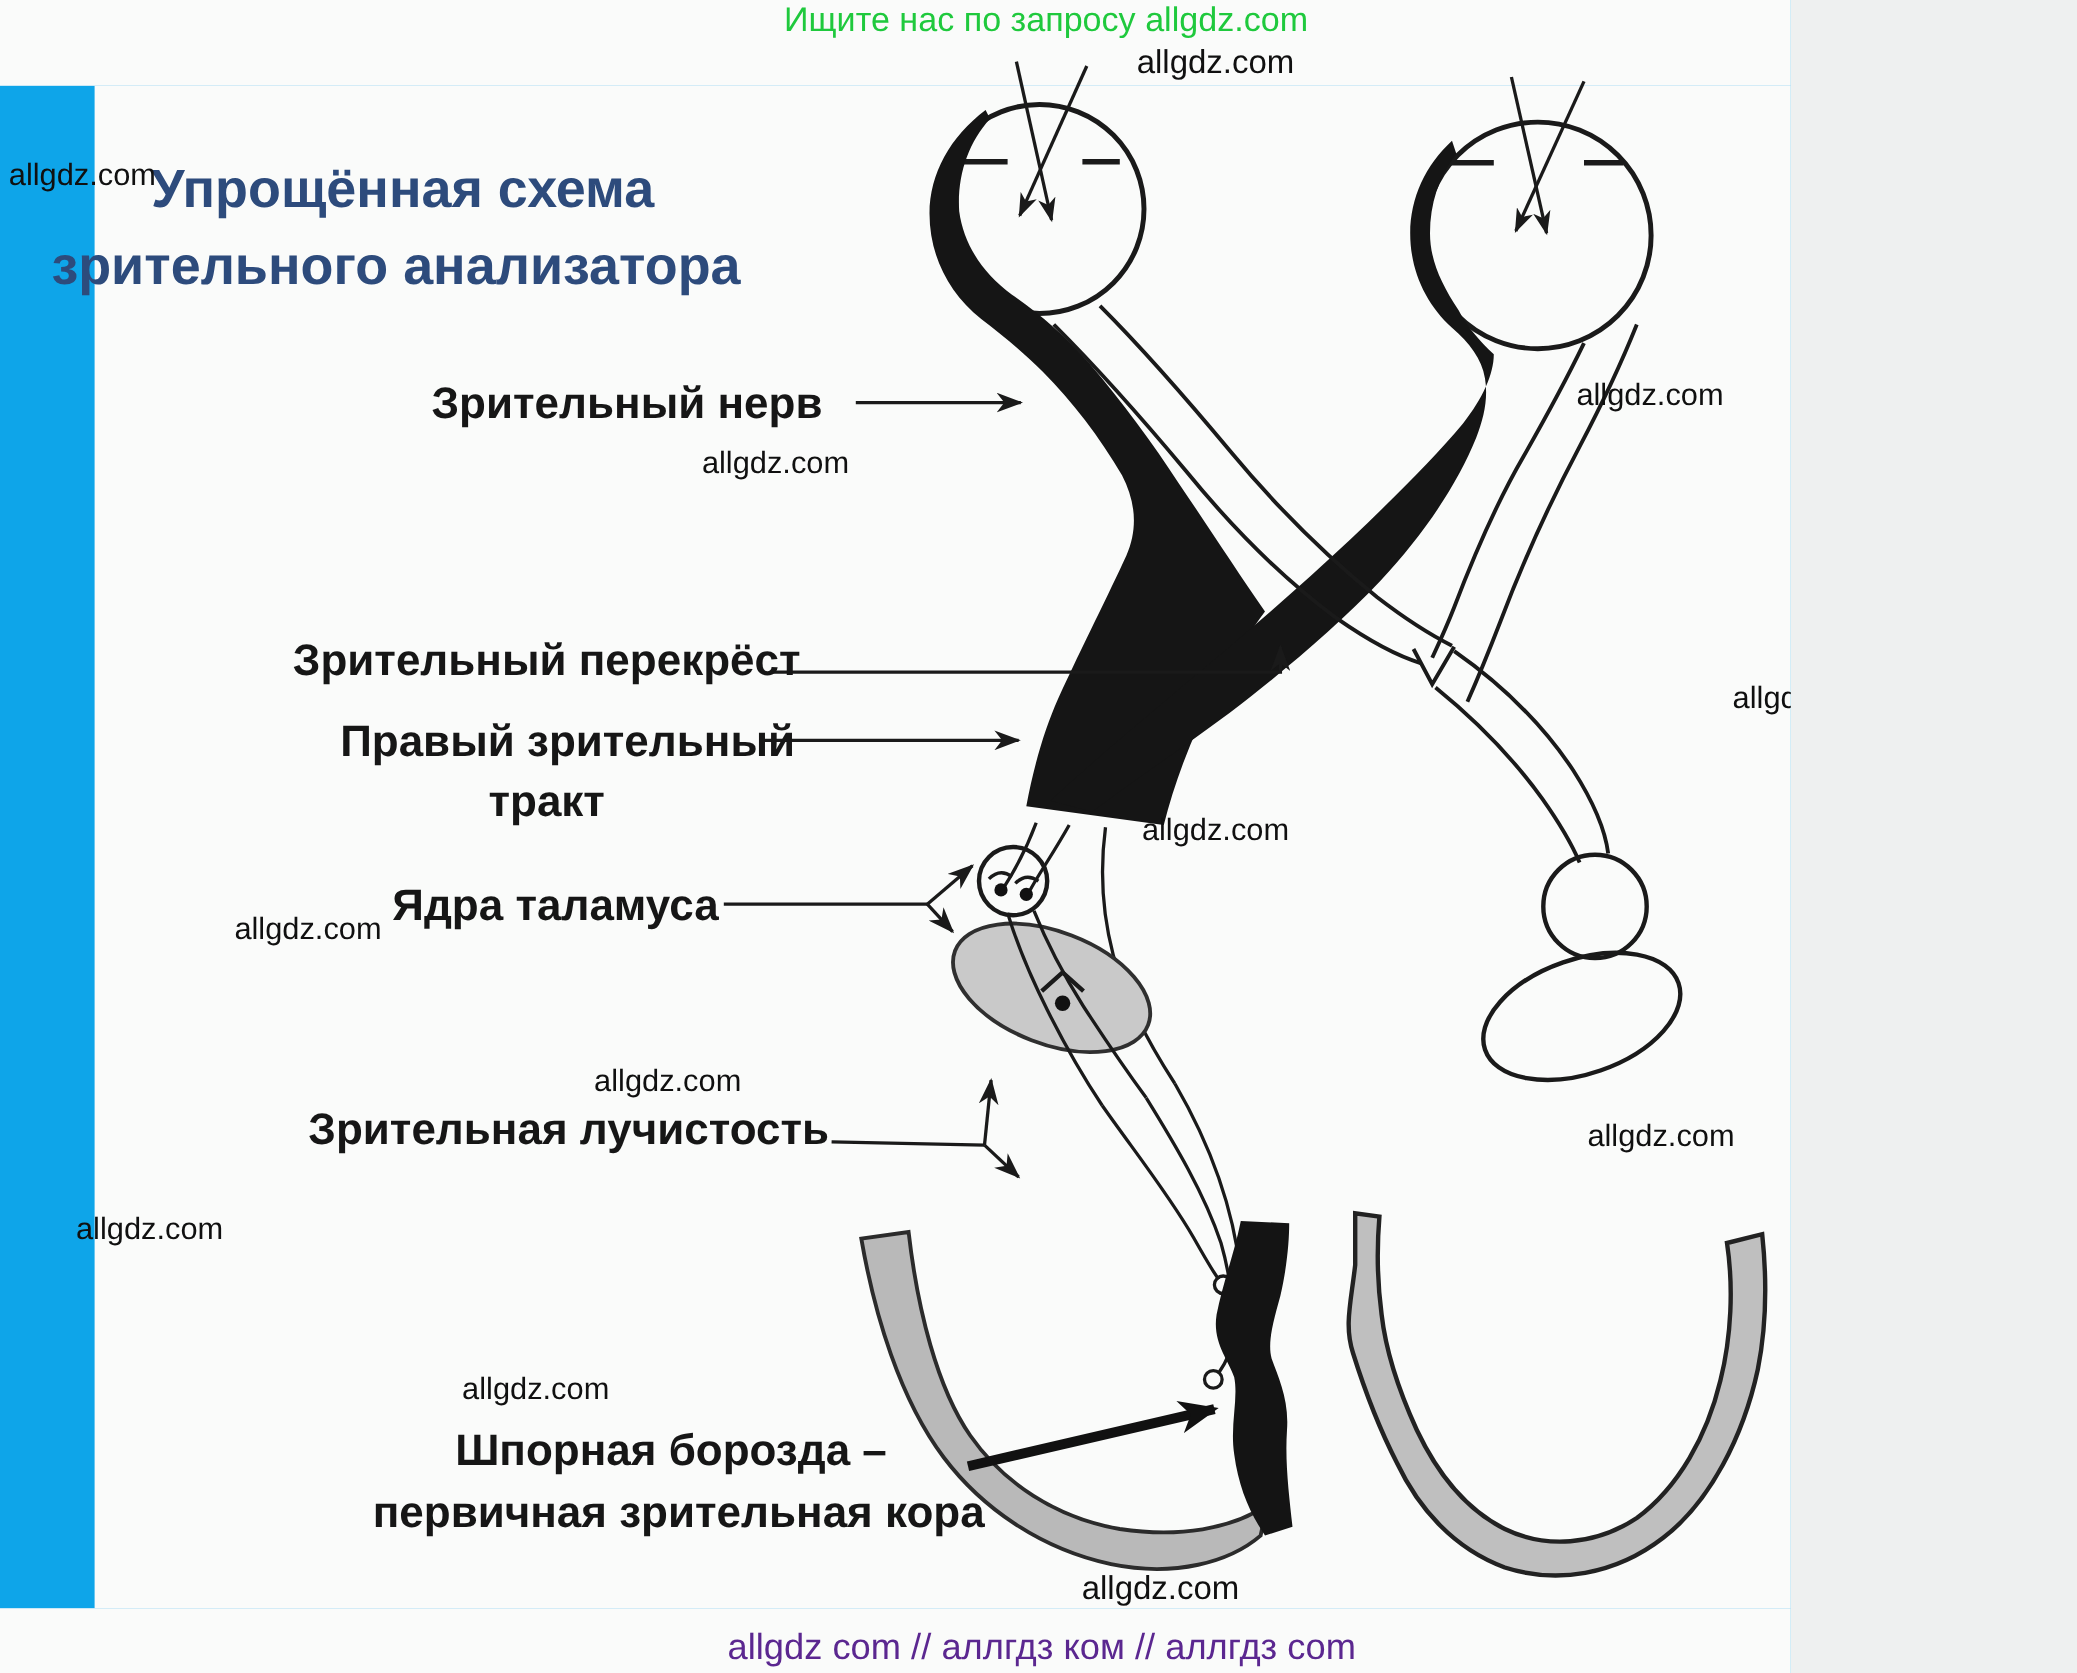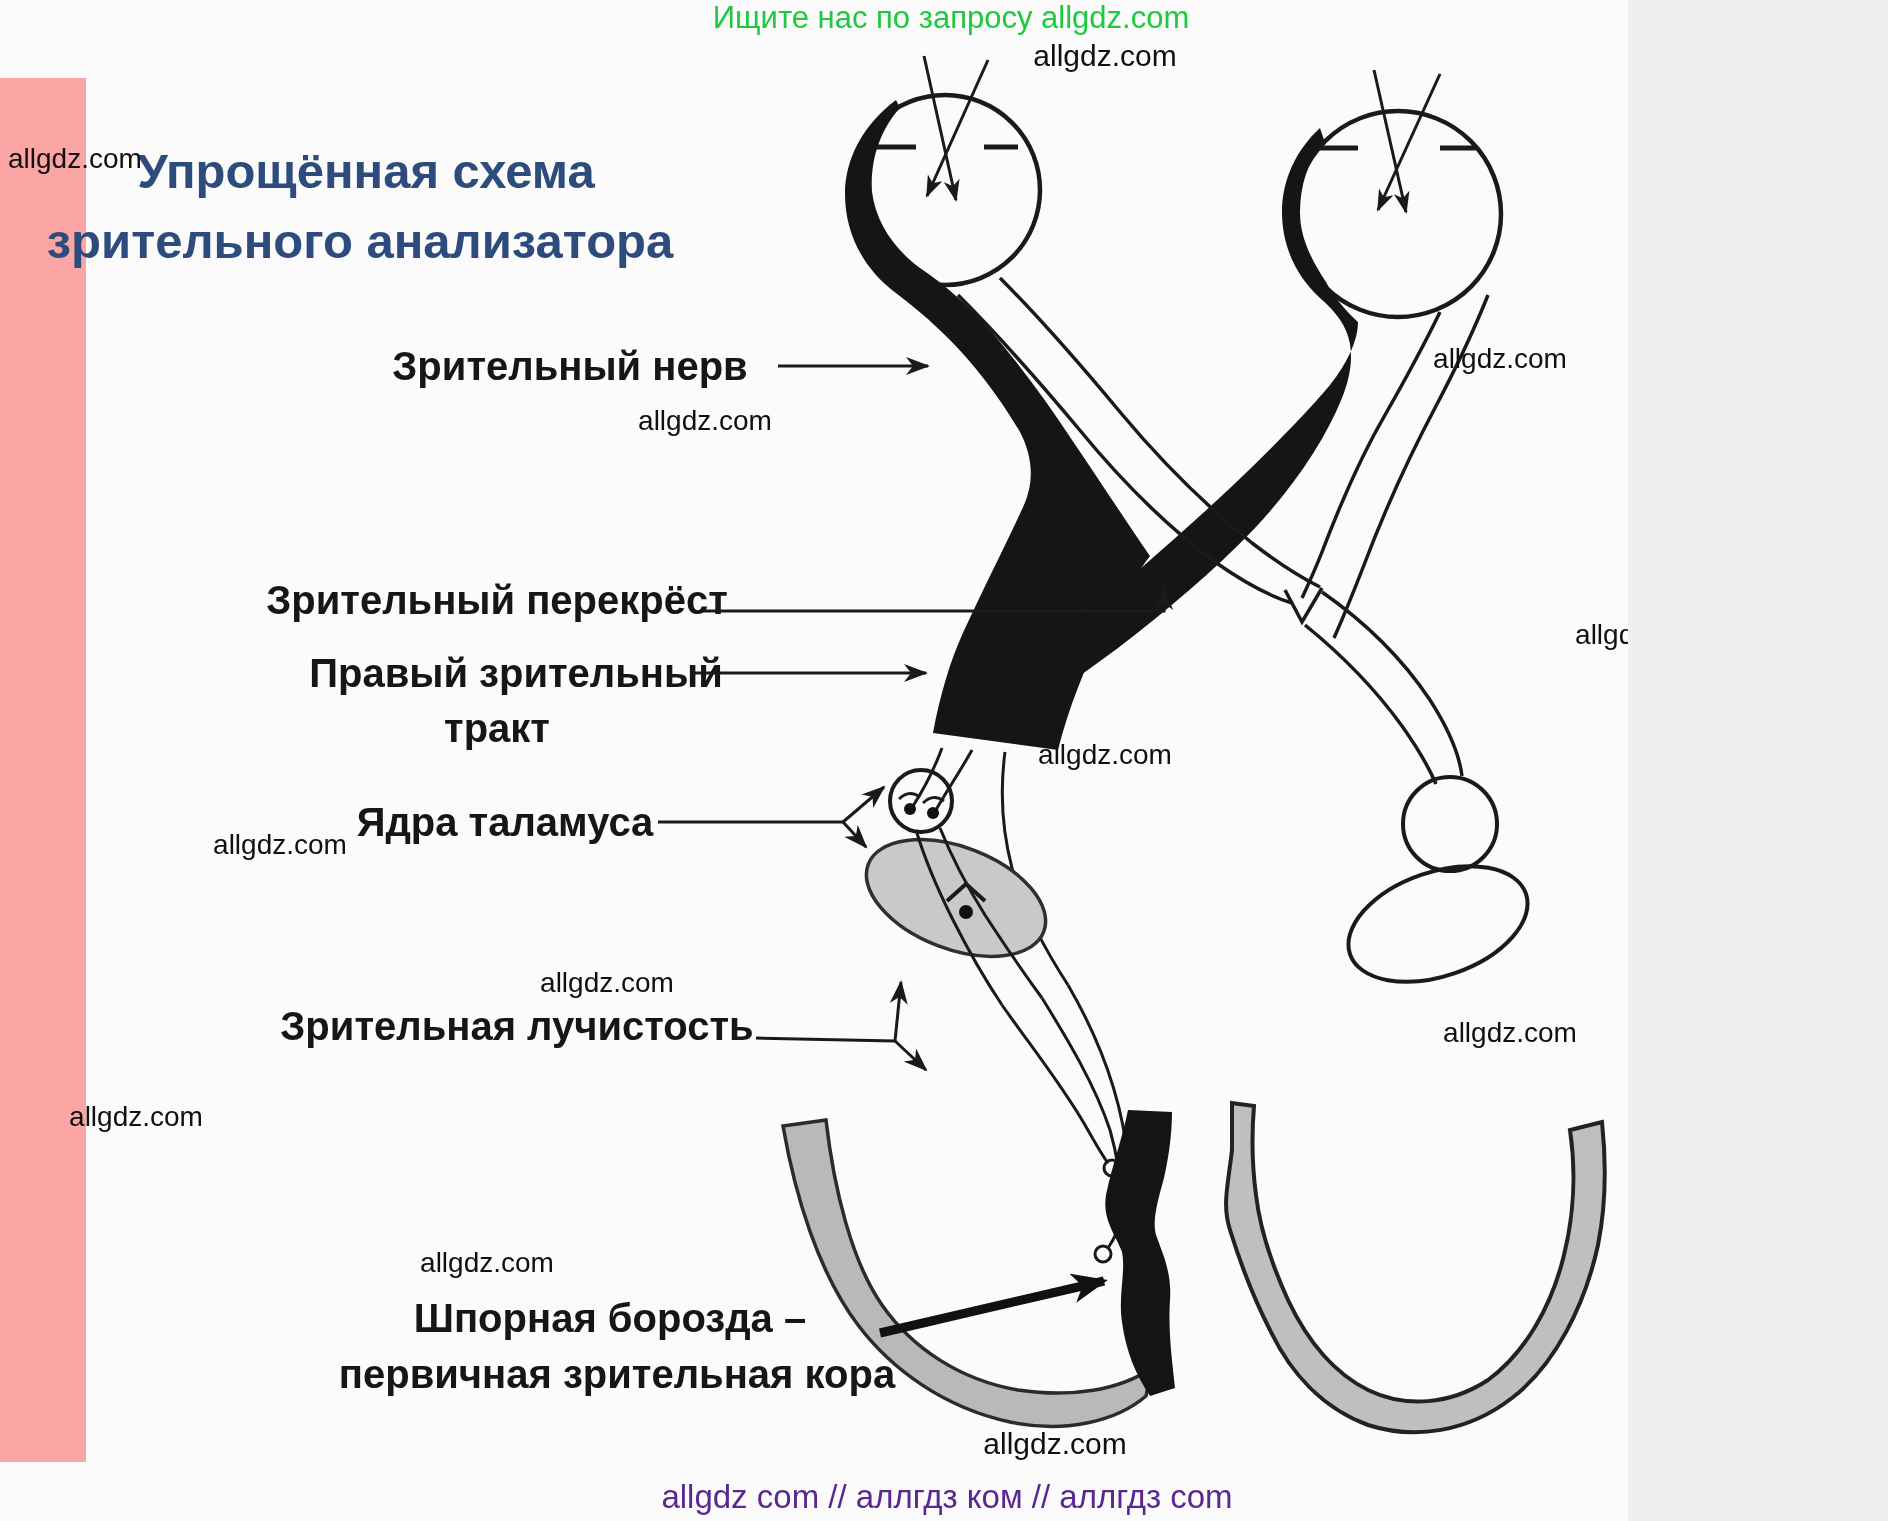--- a/index.html
+++ b/index.html
@@ -1,16 +1,16 @@
 <!DOCTYPE html>
 <html><head>
 <meta charset="utf-8">
 <style>
   html,body{margin:0;padding:0;background:#eef0f0;}
-  .stage{position:relative;width:1628px;height:1521px;background:#fca5a5;overflow:hidden;}
+  .stage{position:relative;width:1628px;height:1521px;background:#0ea5e9;overflow:hidden;}
   svg{position:absolute;left:0;top:0;display:block;}
   .t-label{font:700 40px "Liberation Sans",sans-serif;fill:#161616;}
   .t-title{font:700 49px "Liberation Sans",sans-serif;}
   .t-wm{font:400 28px "Liberation Sans",sans-serif;}
   .t-wm30{font:400 30px "Liberation Sans",sans-serif;}
   .t-hint{font:400 31px "Liberation Sans",sans-serif;}
   .t-footer{font:400 33px "Liberation Sans",sans-serif;}
   .ink{stroke:#1a1a1a;fill:none;}
 </style>
 </head>

